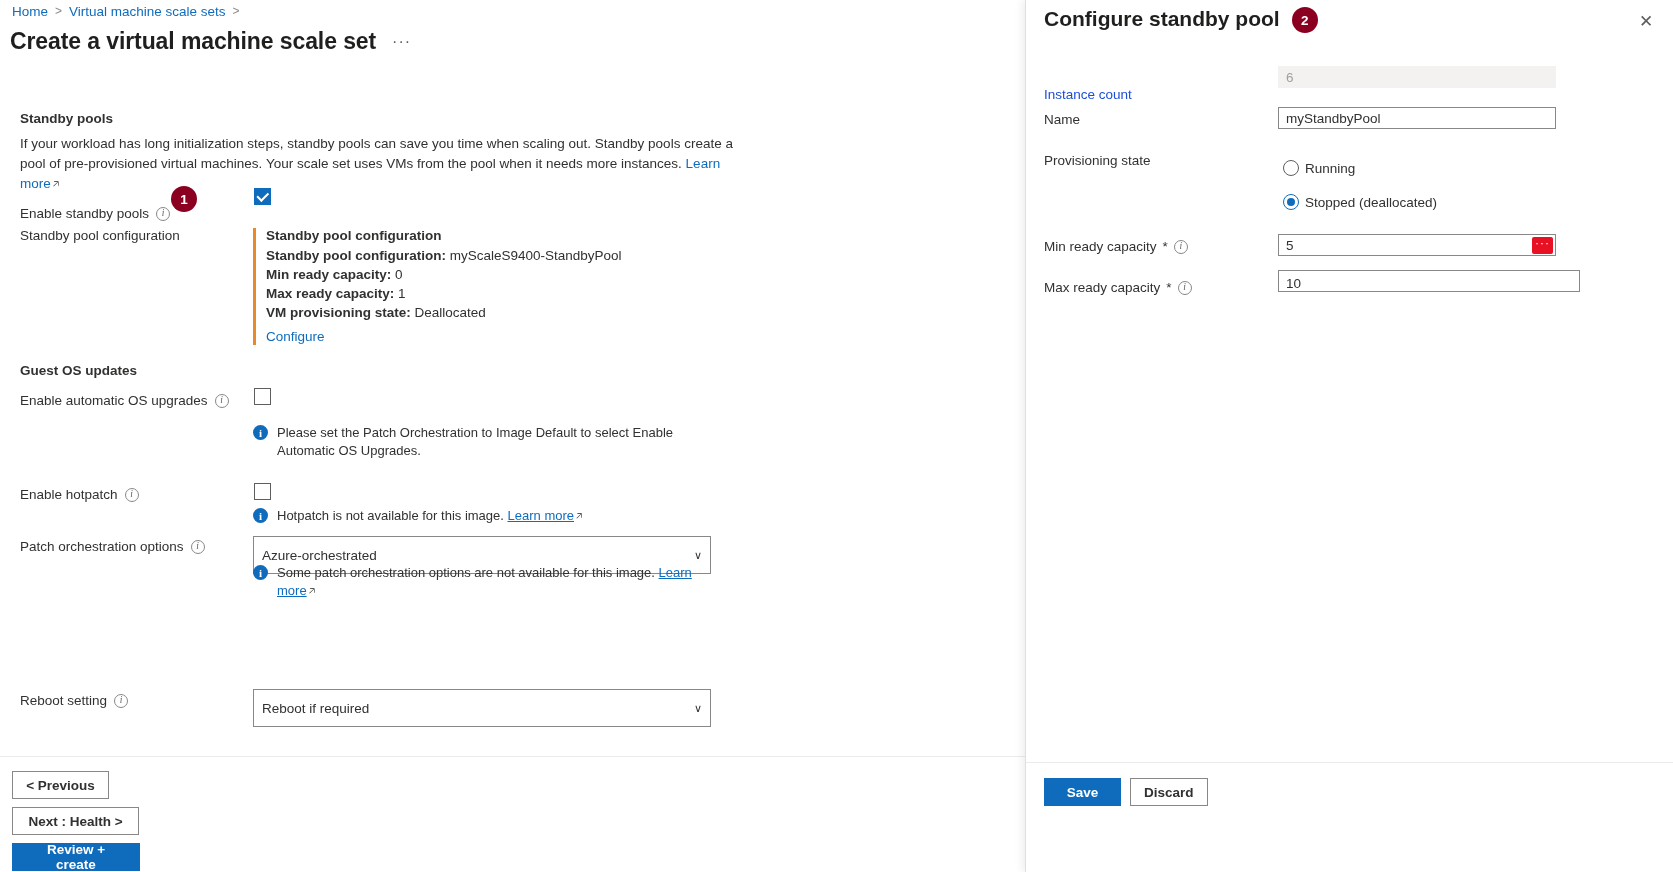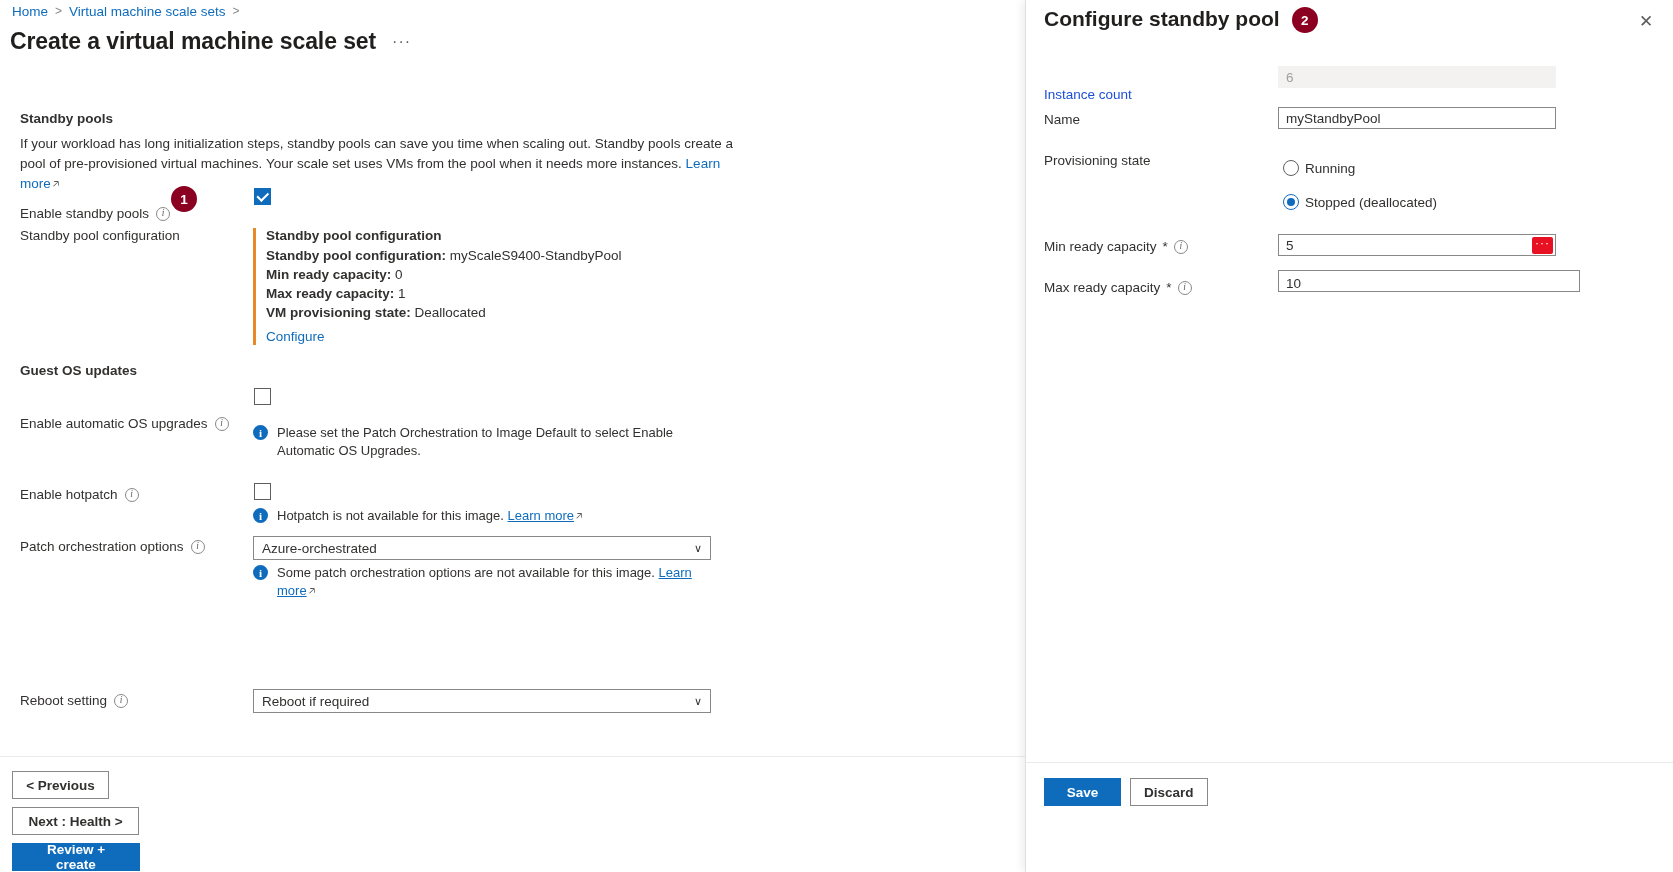--- a/index.html
+++ b/index.html
@@ -88,21 +88,21 @@
   }
   .note-ico {
     flex:0 0 auto; width:15px; height:15px; border-radius:50%;
     background:#0f6cbd; color:#fff; font-size:11px; font-weight:700;
     display:flex; align-items:center; justify-content:center;
     font-family:"Liberation Serif", serif; margin-top:1px;
   }
   .note u { text-decoration: underline; }
 
   .dd {
-    position:absolute; height:24px; border:1px solid #8a8886; background:#fff;
+    position:absolute; height:38px; border:1px solid #8a8886; background:#fff;
     display:flex; align-items:center; padding:0 8px;
     font-size:13.5px; color:#323130; cursor:pointer;
   }
   .dd .caret { margin-left:auto; color:#323130; font-size:11px; }
 
   .divider { position:absolute; left:0; background:#edebe9; height:1px; }
 
   .btn {
     height:28px; padding:0 13px; font-size:13.5px; font-weight:600;
     border:1px solid #8a8886; background:#fff; color:#323130;
@@ -215,21 +215,21 @@
       </div>
       <div class="cfg-line">
         <b>VM provisioning state:</b>
         <span>Deallocated</span>
       </div>
       <span class="cfg-link">Configure</span>
     </div>
 
     <div class="section-head" style="left:20px; top:363px;">Guest OS updates</div>
 
-    <div class="row-label" style="left:20px; top:416px;justify-content:space-between;">
+    <div class="row-label" style="left:20px; top:393px;justify-content:space-between;">
       <span>Enable automatic OS upgrades</span>
       <span class="info-ico">i</span>
     </div>
     <div class="cbox" style="left:254px; top:388px;"></div>
 
     <div class="note" style="left:253px; top:424px; width:450px;">
       <span class="note-ico">i</span>
       <span>Please set the Patch Orchestration to Image Default to select Enable Automatic OS Upgrades.</span>
     </div>
 

